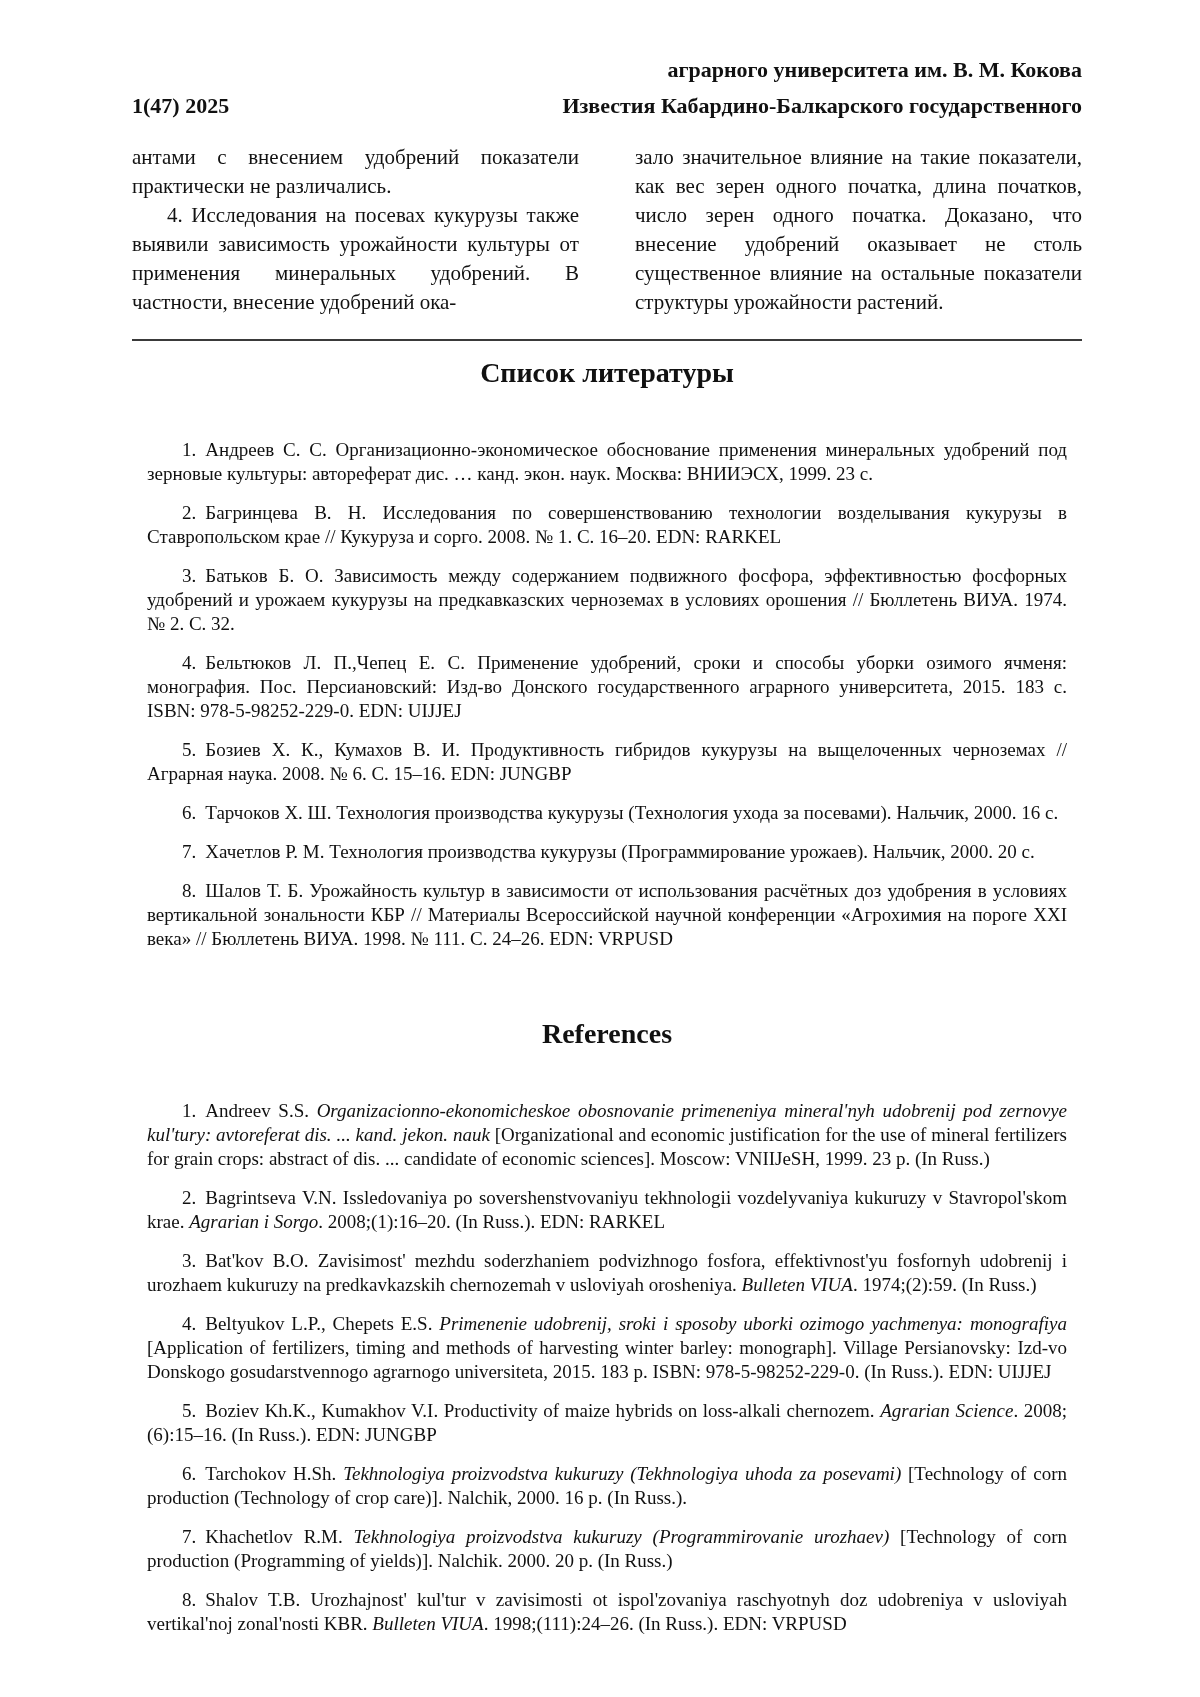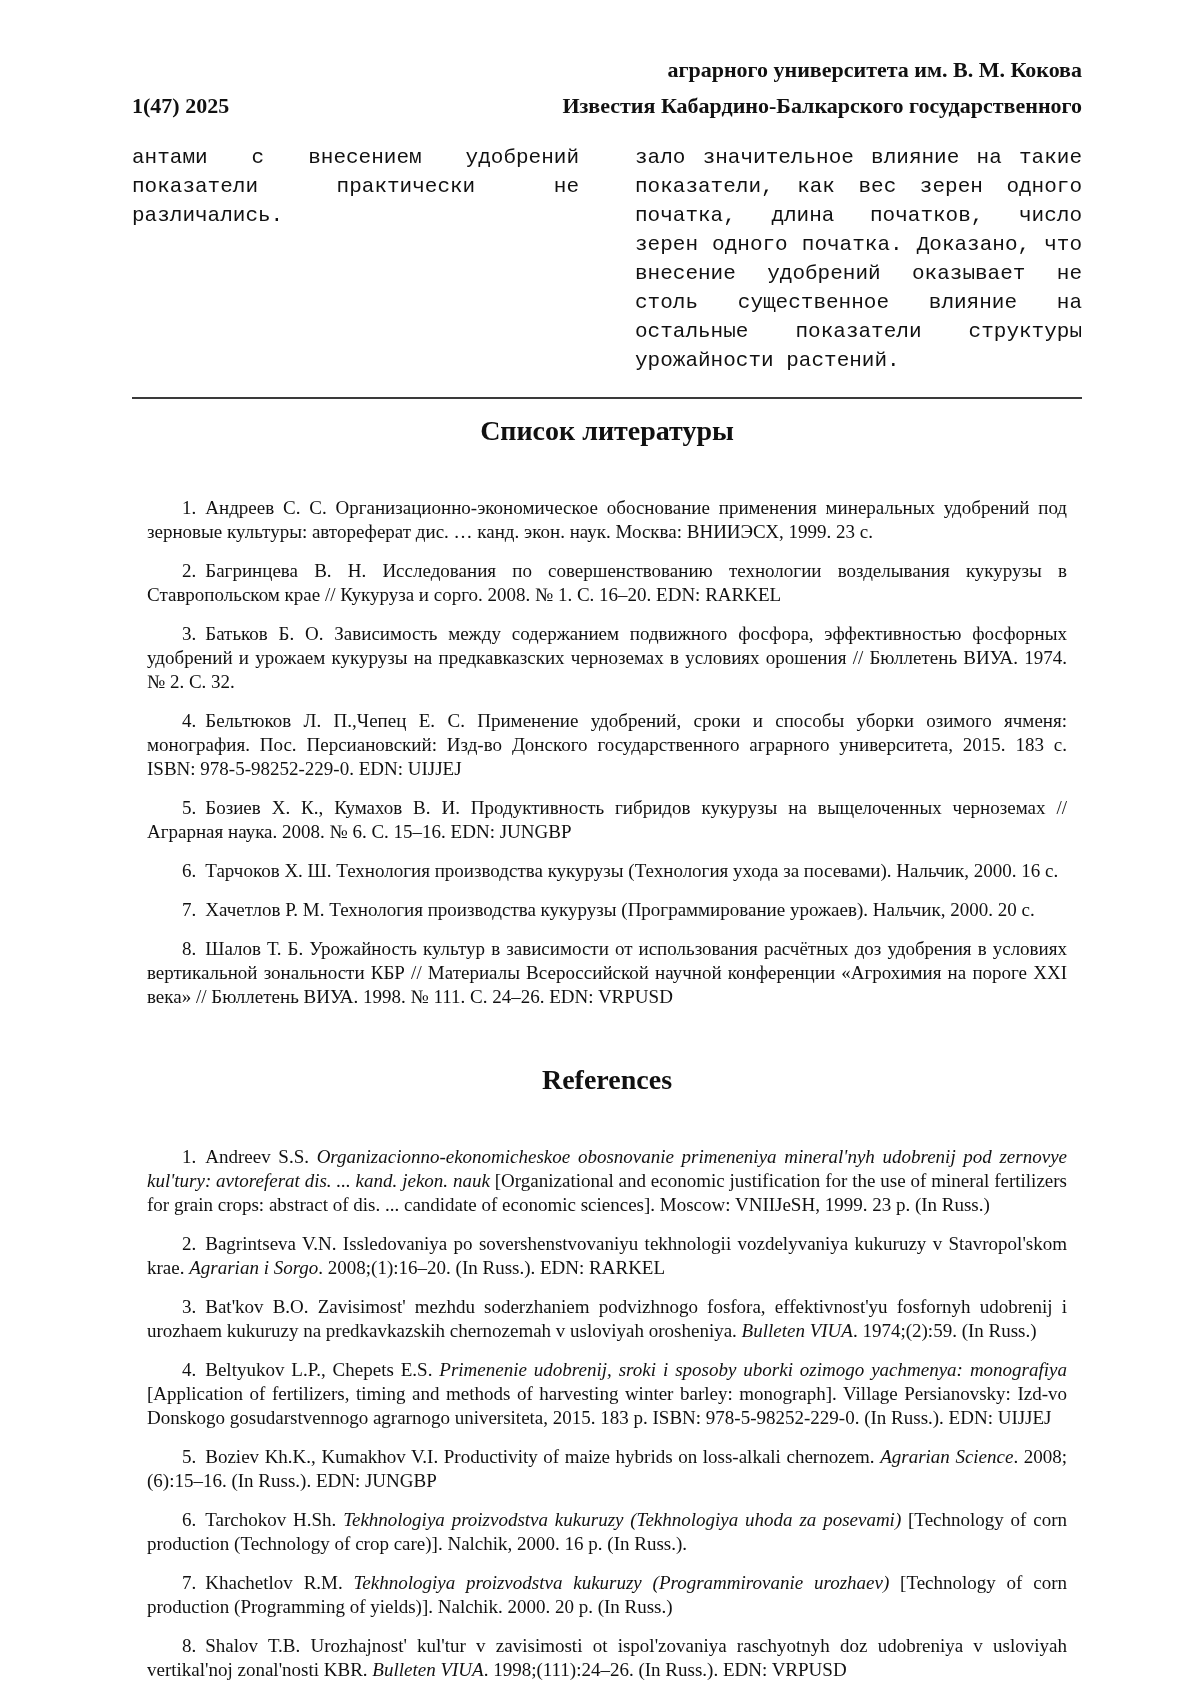--- a/index.html
+++ b/index.html
@@ -35,37 +35,37 @@
   }
   
   .columns {
     display: flex;
     gap: 56px;
     margin-top: 13px;
     font-size: 21px;
     line-height: 29px;
     text-align: justify;
   }
-  .col { flex: 1 1 0; font-family: Liberation Mono, monospace; }
+  .col { flex: 1 1 0; }
   .col p { margin: 0; }
   .col p.indent { text-indent: 35px; }
   .rule-thin {
     margin-top: 22px;
     height: 1px;
     border-top: 1px solid #3a3a3a;
     border-bottom: 1px solid #3a3a3a;
   }
   
   .sec-heading {
     text-align: center;
     font-size: 28px;
     font-weight: bold;
     margin: 16px 0 0 0;
   }
-  .refs-en-heading { margin-top: 40px; }
+  .refs-en-heading { margin-top: 52px; }
   
   .refs {
     font-size: 19px;
     line-height: 24px;
     text-align: justify;
     margin-top: 34px;
   }
   .refs p.ref { margin: 15px; text-indent: 35px; }
   .ref-num { margin-right: 9px; }
   .it { font-style: italic; }
@@ -88,20 +88,21 @@
       <div>аграрного университета им. В. М. Кокова</div>
       <div>Известия Кабардино-Балкарского государственного</div>
     </div>
   </header>
 
   <div class="rule-thick"></div>
 
   <section class="columns">
     <div class="col" id="col-left">
         <p>антами с внесением удобрений показатели практически не различались.</p>
+        <p class="indent">4. Исследования на посевах кукурузы также выявили зависимость урожайности культуры от применения минеральных удобрений. В частности, внесение удобрений ока-</p>
       </div>
     <div class="col" id="col-right">
         <p>зало значительное влияние на такие показатели, как вес зерен одного початка, длина початков, число зерен одного початка. Доказано, что внесение удобрений оказывает не столь существенное влияние на остальные показатели структуры урожайности растений.</p>
       </div>
   </section>
 
   <div class="rule-thin"></div>
 
   <h2 class="sec-heading">Список литературы</h2>
   <section class="refs" id="ru-refs">
@@ -120,17 +121,14 @@
       <p class="ref"><span class="ref-num">1.</span><span>Andreev S.S. </span><span class="it">Organizacionno-ekonomicheskoe obosnovanie primeneniya mineral'nyh udobrenij pod zernovye kul'tury: avtoreferat dis. ... kand. jekon. nauk </span><span>[Organizational and economic justification for the use of mineral fertilizers for grain crops: abstract of dis. ... candidate of economic sciences]. Moscow: VNIIJeSH, 1999. 23 p. (In Russ.)</span></p>
       <p class="ref"><span class="ref-num">2.</span><span>Bagrintseva V.N. Issledovaniya po sovershenstvovaniyu tekhnologii vozdelyvaniya kukuruzy v Stavropol'skom krae. </span><span class="it">Agrarian i Sorgo</span><span>. 2008;(1):16–20. (In Russ.). EDN: RARKEL</span></p>
       <p class="ref"><span class="ref-num">3.</span><span>Bat'kov B.O. Zavisimost' mezhdu soderzhaniem podvizhnogo fosfora, effektivnost'yu fosfornyh udobrenij i urozhaem kukuruzy na predkavkazskih chernozemah v usloviyah orosheniya. </span><span class="it">Bulleten VIUA</span><span>. 1974;(2):59. (In Russ.)</span></p>
       <p class="ref"><span class="ref-num">4.</span><span>Beltyukov L.P., Chepets E.S. </span><span class="it">Primenenie udobrenij, sroki i sposoby uborki ozimogo yachmenya: monografiya </span><span>[Application of fertilizers, timing and methods of harvesting winter barley: monograph]. Village Persianovsky: Izd-vo Donskogo gosudarstvennogo agrarnogo universiteta, 2015. 183 p. ISBN: 978-5-98252-229-0. (In Russ.). EDN: UIJJEJ</span></p>
       <p class="ref"><span class="ref-num">5.</span><span>Boziev Kh.K., Kumakhov V.I. Productivity of maize hybrids on loss-alkali chernozem. </span><span class="it">Agrarian Science</span><span>. 2008;(6):15–16. (In Russ.). EDN: JUNGBP</span></p>
       <p class="ref"><span class="ref-num">6.</span><span>Tarchokov H.Sh. </span><span class="it">Tekhnologiya proizvodstva kukuruzy (Tekhnologiya uhoda za posevami) </span><span>[Technology of corn production (Technology of crop care)]. Nalchik, 2000. 16 p. (In Russ.).</span></p>
       <p class="ref"><span class="ref-num">7.</span><span>Khachetlov R.M. </span><span class="it">Tekhnologiya proizvodstva kukuruzy (Programmirovanie urozhaev) </span><span>[Technology of corn production (Programming of yields)]. Nalchik. 2000. 20 p. (In Russ.)</span></p>
       <p class="ref"><span class="ref-num">8.</span><span>Shalov T.B. Urozhajnost' kul'tur v zavisimosti ot ispol'zovaniya raschyotnyh doz udobreniya v usloviyah vertikal'noj zonal'nosti KBR. </span><span class="it">Bulleten VIUA</span><span>. 1998;(111):24–26. (In Russ.). EDN: VRPUSD</span></p>
     </section>
 
-  <footer class="page-footer">
-    <span>15</span>
-  </footer>
 
 </div>
 
 </body></html>

